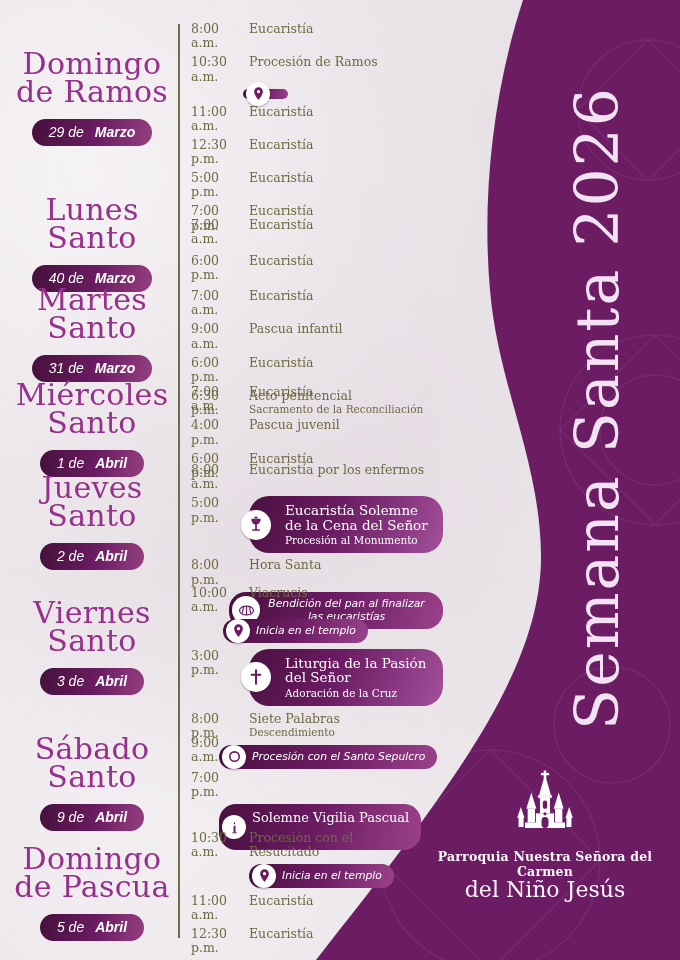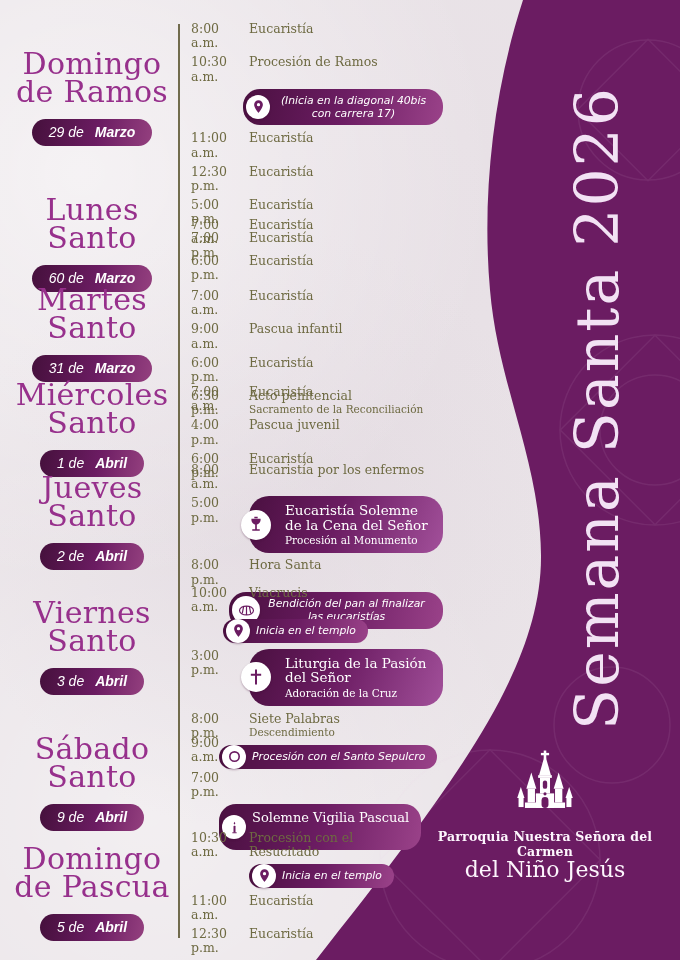--- a/index.html
+++ b/index.html
@@ -63,21 +63,21 @@
   .icirc.big svg{width:20px;height:20px;}
 
   
   .vtitle{
     position:absolute;left:268px;top:372px;width:660px;height:72px;
     transform:rotate(-90deg);text-align:center;white-space:nowrap;
     font-size:60px;letter-spacing:2px;color:#f2e2f4;
   }
 
   
-  .footer{position:absolute;left:412px;top:750px;width:266px;text-align:center;color:#fdf6fd;}
+  .footer{position:absolute;left:412px;top:770px;width:266px;text-align:center;color:#fdf6fd;}
   .church-svg{display:block;margin:0 auto;width:62px;height:74px;}
   .parish{font-size:12.5px;font-weight:bold;margin-top:5px;letter-spacing:.2px;}
   .church1{font-size:25px;line-height:1.05;margin-top:3px;letter-spacing:.5px;}
   .church2{font-size:22px;line-height:1.0;}
 </style>
 </head>
 <body>
 
 <div class="poster">
 
@@ -105,21 +105,21 @@
     <div class="date-pill">
         <span>29 de</span>
         <b>Marzo</b>
       </div>
   </div>
 
   <div class="day" style="top:196px">
     <div class="day-line">Lunes</div>
     <div class="day-line">Santo</div>
     <div class="date-pill">
-        <span>60 de</span>
+        <span>40 de</span>
         <b>Marzo</b>
       </div>
   </div>
 
   <div class="day" style="top:286px">
     <div class="day-line">Martes</div>
     <div class="day-line">Santo</div>
     <div class="date-pill">
         <span>31 de</span>
         <b>Marzo</b>
@@ -179,21 +179,20 @@
     <div class="row">
       <div class="time">10:30 a.m.</div>
       <div class="ename">Procesión de Ramos</div>
     </div>
     <div class="spill" style="margin-left:52px">
       <span class="icirc">
         <svg viewBox="0 0 24 24">
             <path fill="#6b1c62" d="M12 2a7 7 0 0 0-7 7c0 5 7 13 7 13s7-8 7-13a7 7 0 0 0-7-7zm0 9.6a2.6 2.6 0 1 1 0-5.2 2.6 2.6 0 0 1 0 5.2z"></path>
           </svg>
       </span>
-      <span>(Inicia en la diagonal 40bis con carrera 17)</span>
     </div>
     <div class="row">
       <div class="time">11:00 a.m.</div>
       <div class="ename">Eucaristía</div>
     </div>
     <div class="row">
       <div class="time">12:30 p.m.</div>
       <div class="ename">Eucaristía</div>
     </div>
     <div class="row">

